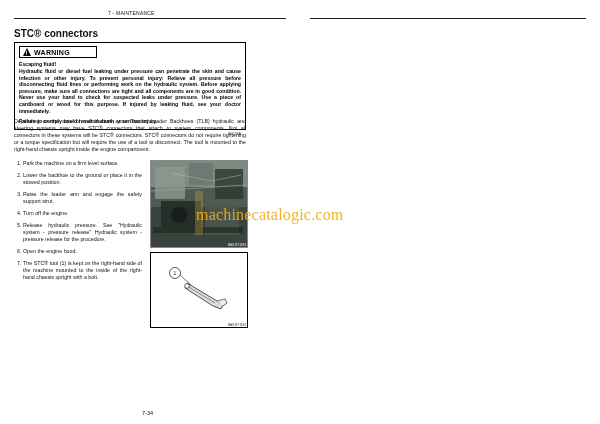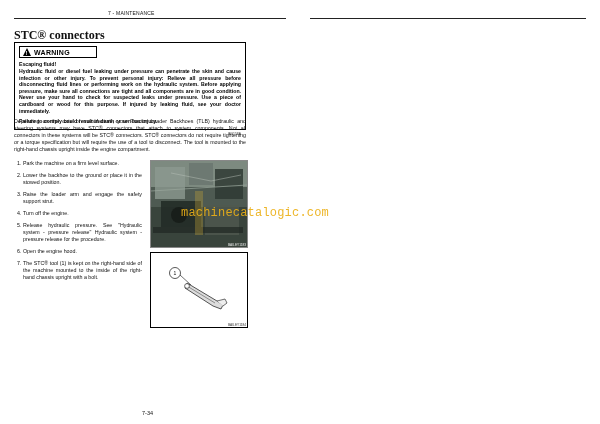--- a/index.html
+++ b/index.html
@@ -49,24 +49,23 @@
     font-size: 5.5px;
     color: #111;
   }
   .ftr-left { left: 142px; }
 
   
   .title {
     position: absolute;
     left: 14px;
     top: 28px;
-    font-size: 12px;
-    font-weight: bold;
-    color: #111;
-    font-family: Liberation Serif, serif;
+    font-size: 10px;
+    font-weight: bold;
+    color: #111;
   }
 
   .warnbox {
     position: absolute;
     left: 14px;
     top: 42px;
     width: 232px;
     border: 1.1px solid #000;
     padding: 3px 4px 4px 4px;
     box-sizing: border-box;
@@ -170,25 +169,25 @@
     width: 96px;
     height: 74px;
     border: 0.6px solid #000;
     background: #ffffff;
     overflow: hidden;
   }
   .fig .code { color: #333; }
 
   .watermark {
     position: absolute;
-    left: 181px;
+    left: 196px;
     top: 206px;
-    font-size: 12px;
+    font-size: 16px;
     color: rgba(236, 176, 23, 0.92);
-    font-family: Liberation Mono, monospace;
+    font-family: Liberation Serif, serif;
     white-space: nowrap;
     letter-spacing: 0.2px;
     z-index: 40;
   }
 </style>
 </head>
 <body>
 
 <div class="page">
 

